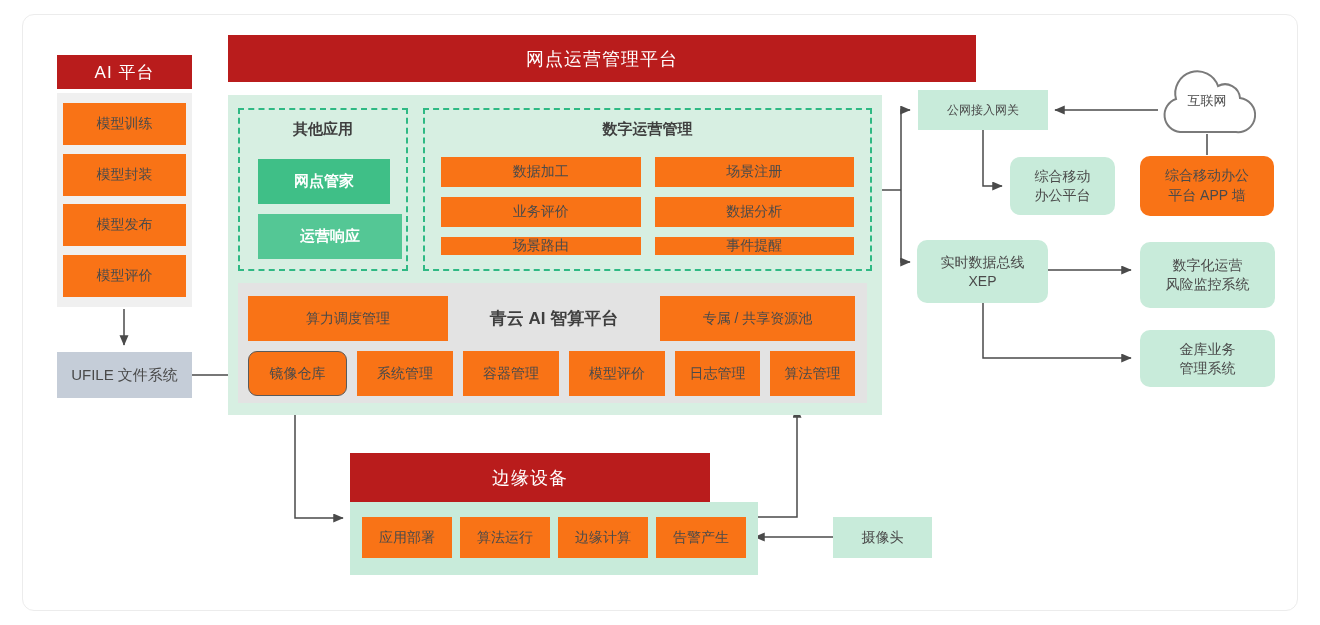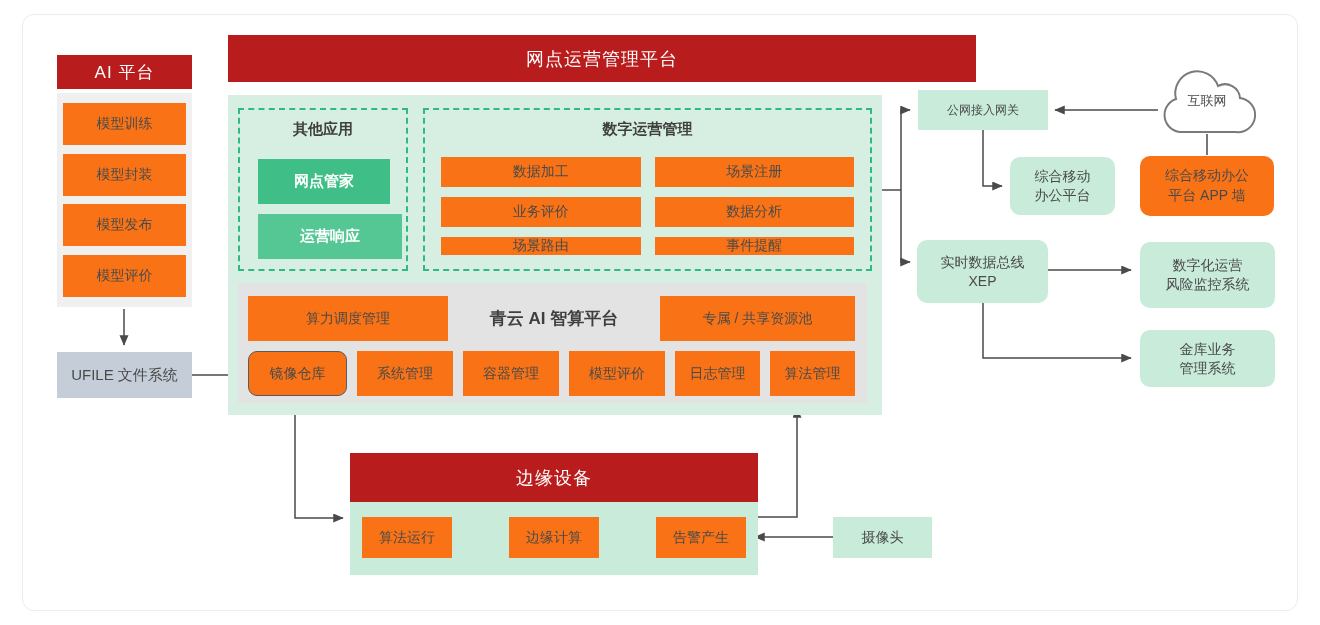--- a/index.html
+++ b/index.html
@@ -114,23 +114,24 @@
     <div class="gp-row" style="top:68px;height:45px;justify-content:space-between;">
       <div class="center white-box mirror" style="width:99px;">镜像仓库</div>
       <div class="center white-box" style="width:96px;">系统管理</div>
       <div class="center white-box" style="width:96px;">容器管理</div>
       <div class="center white-box" style="width:96px;">模型评价</div>
       <div class="center white-box" style="width:85px;">日志管理</div>
       <div class="center white-box" style="width:85px;">算法管理</div>
     </div>
   </div>
 
-  <div class="abs center hdr-green" style="left:350px;top:453px;width:408px;height:49px;font-size:18px;">边缘设备</div>
+  <div class="abs center hdr-green" style="left:350px;top:453px;width:360px;height:49px;font-size:18px;">边缘设备</div>
   <div class="abs pale-body" style="left:350px;top:502px;width:408px;height:73px;background:#c8ebda;">
     <div class="edge-row">
+      <div class="center white-box">应用部署</div>
       <div class="center white-box">算法运行</div>
       <div class="center white-box">边缘计算</div>
       <div class="center white-box">告警产生</div>
     </div>
   </div>
 
   <div class="abs center pale-box" style="left:918px;top:90px;width:130px;height:40px;font-size:12px;">公网接入网关</div>
   <div class="abs center" style="left:1172px;top:88px;width:70px;height:26px;font-size:13px;">互联网</div>
   <div class="abs center pale-box multiline" style="left:1010px;top:157px;width:105px;height:58px;">综合移动
 办公平台</div>

